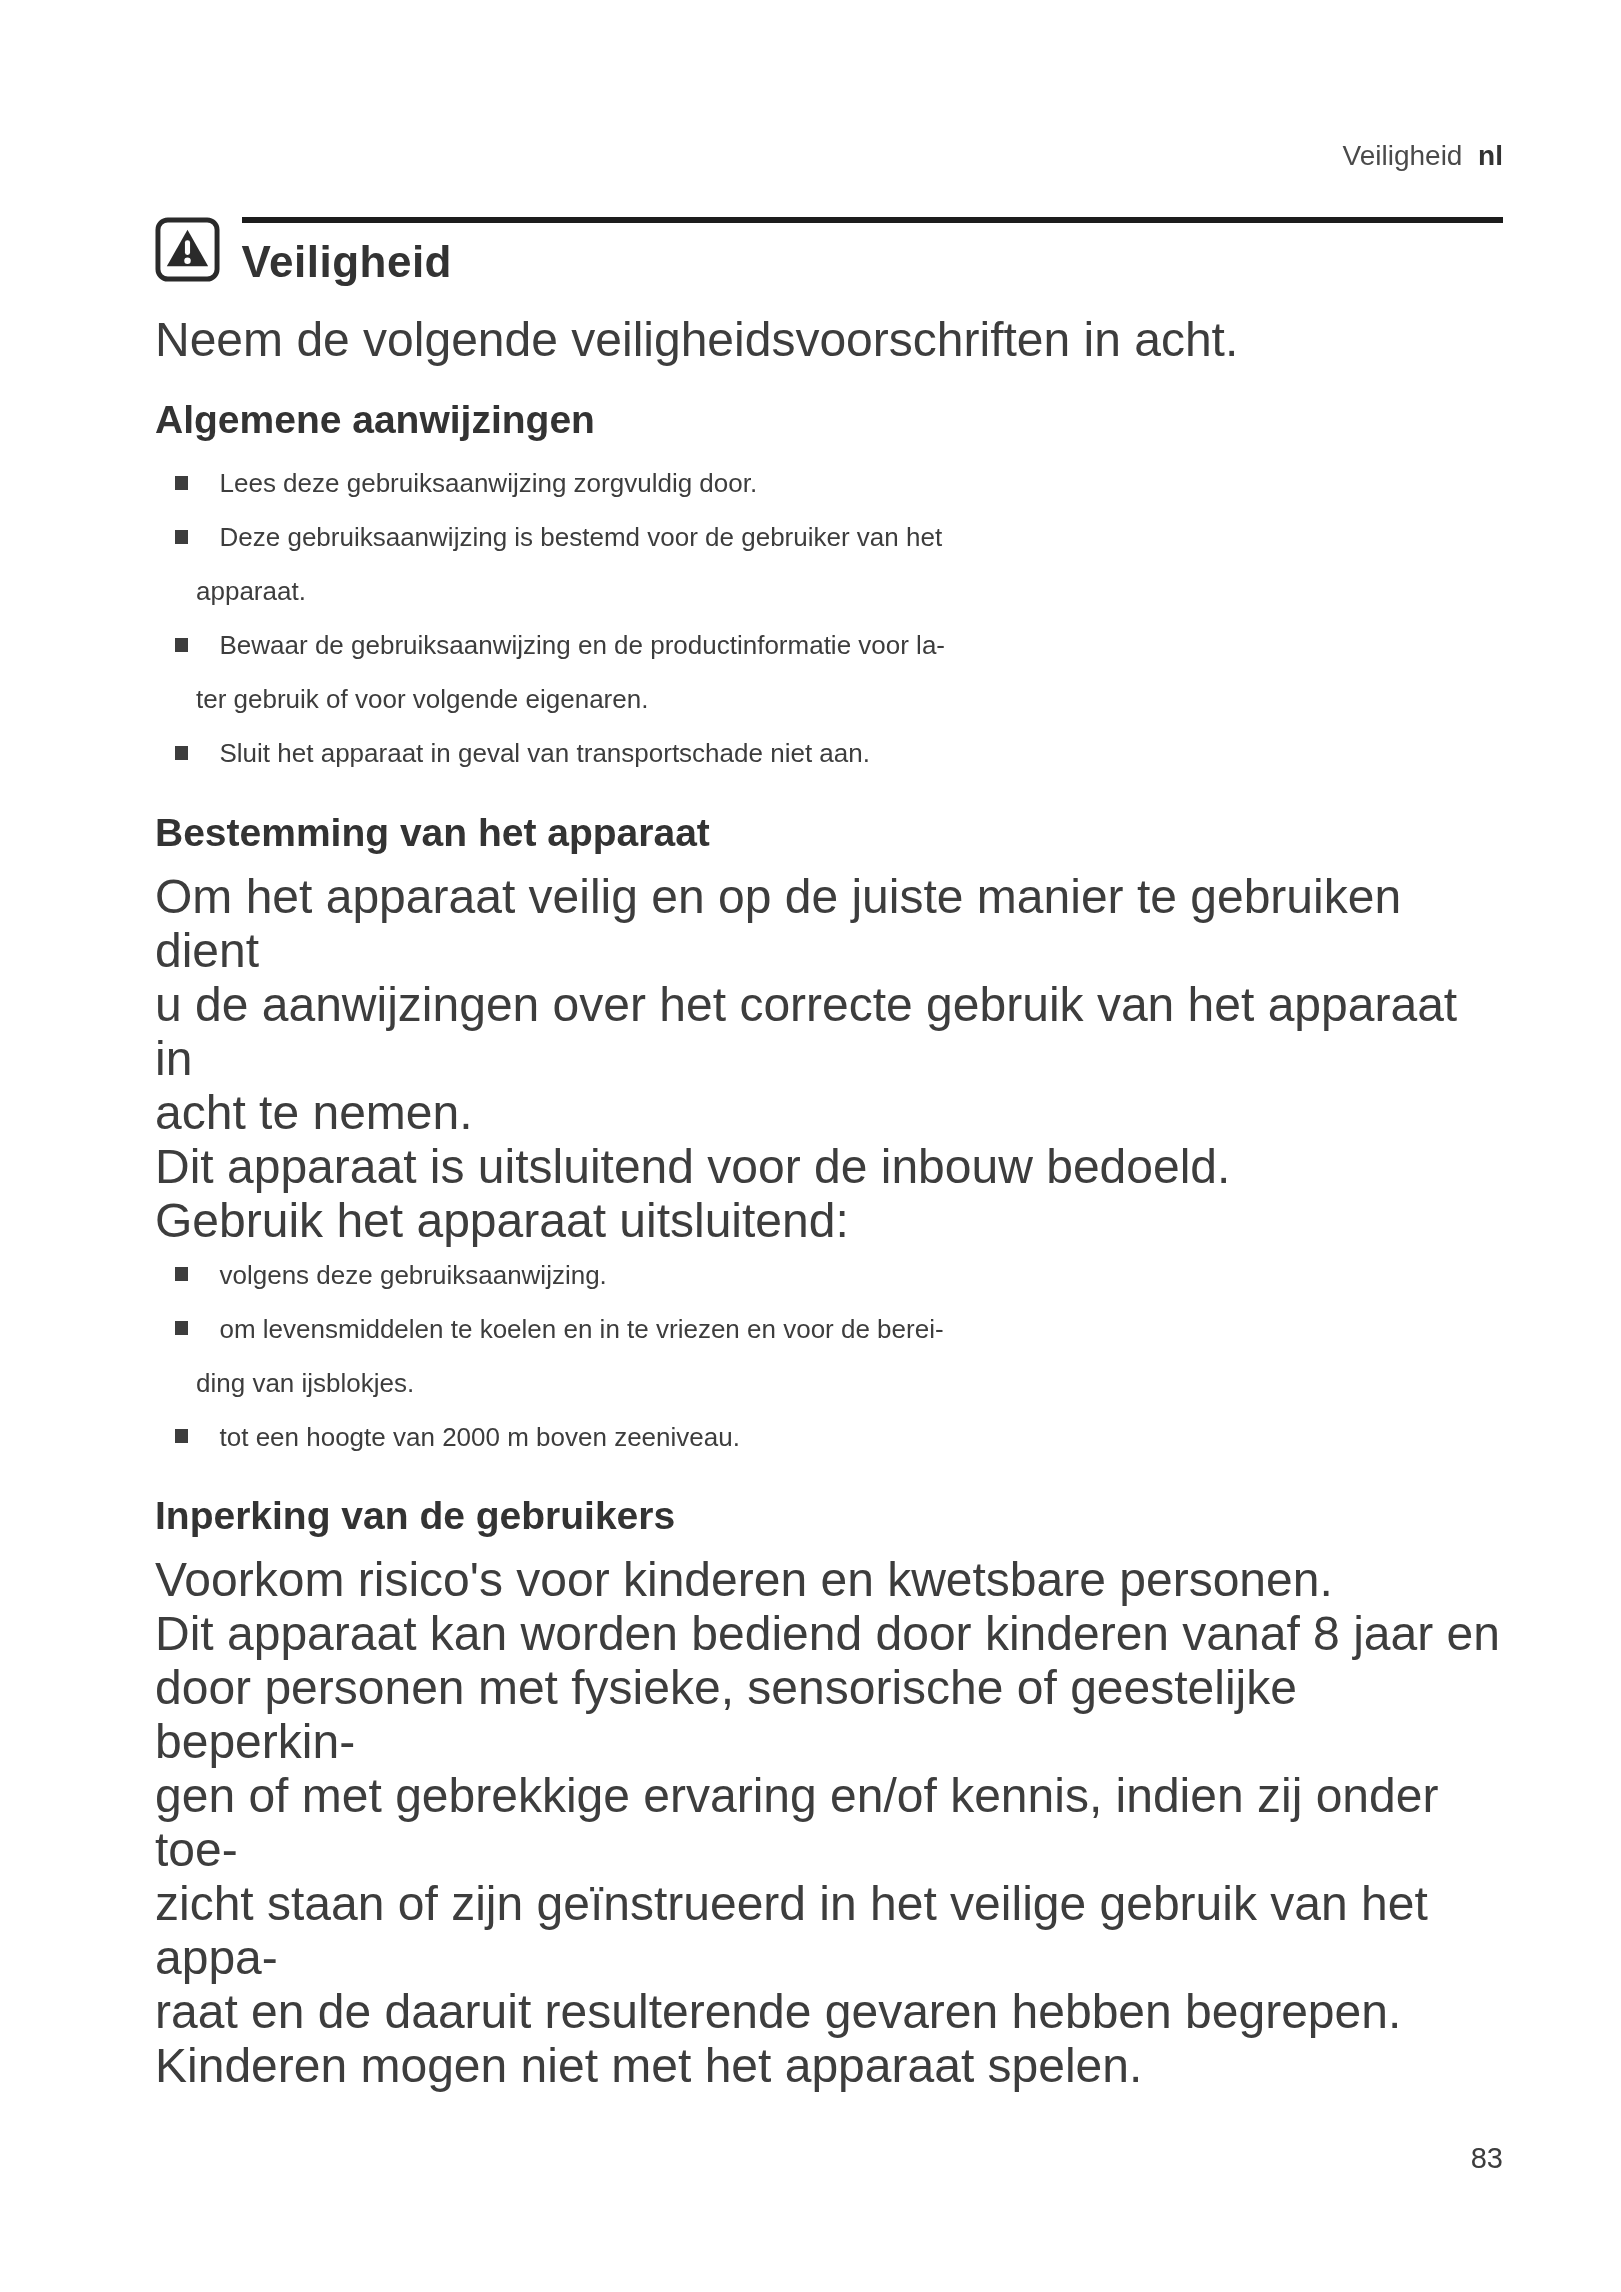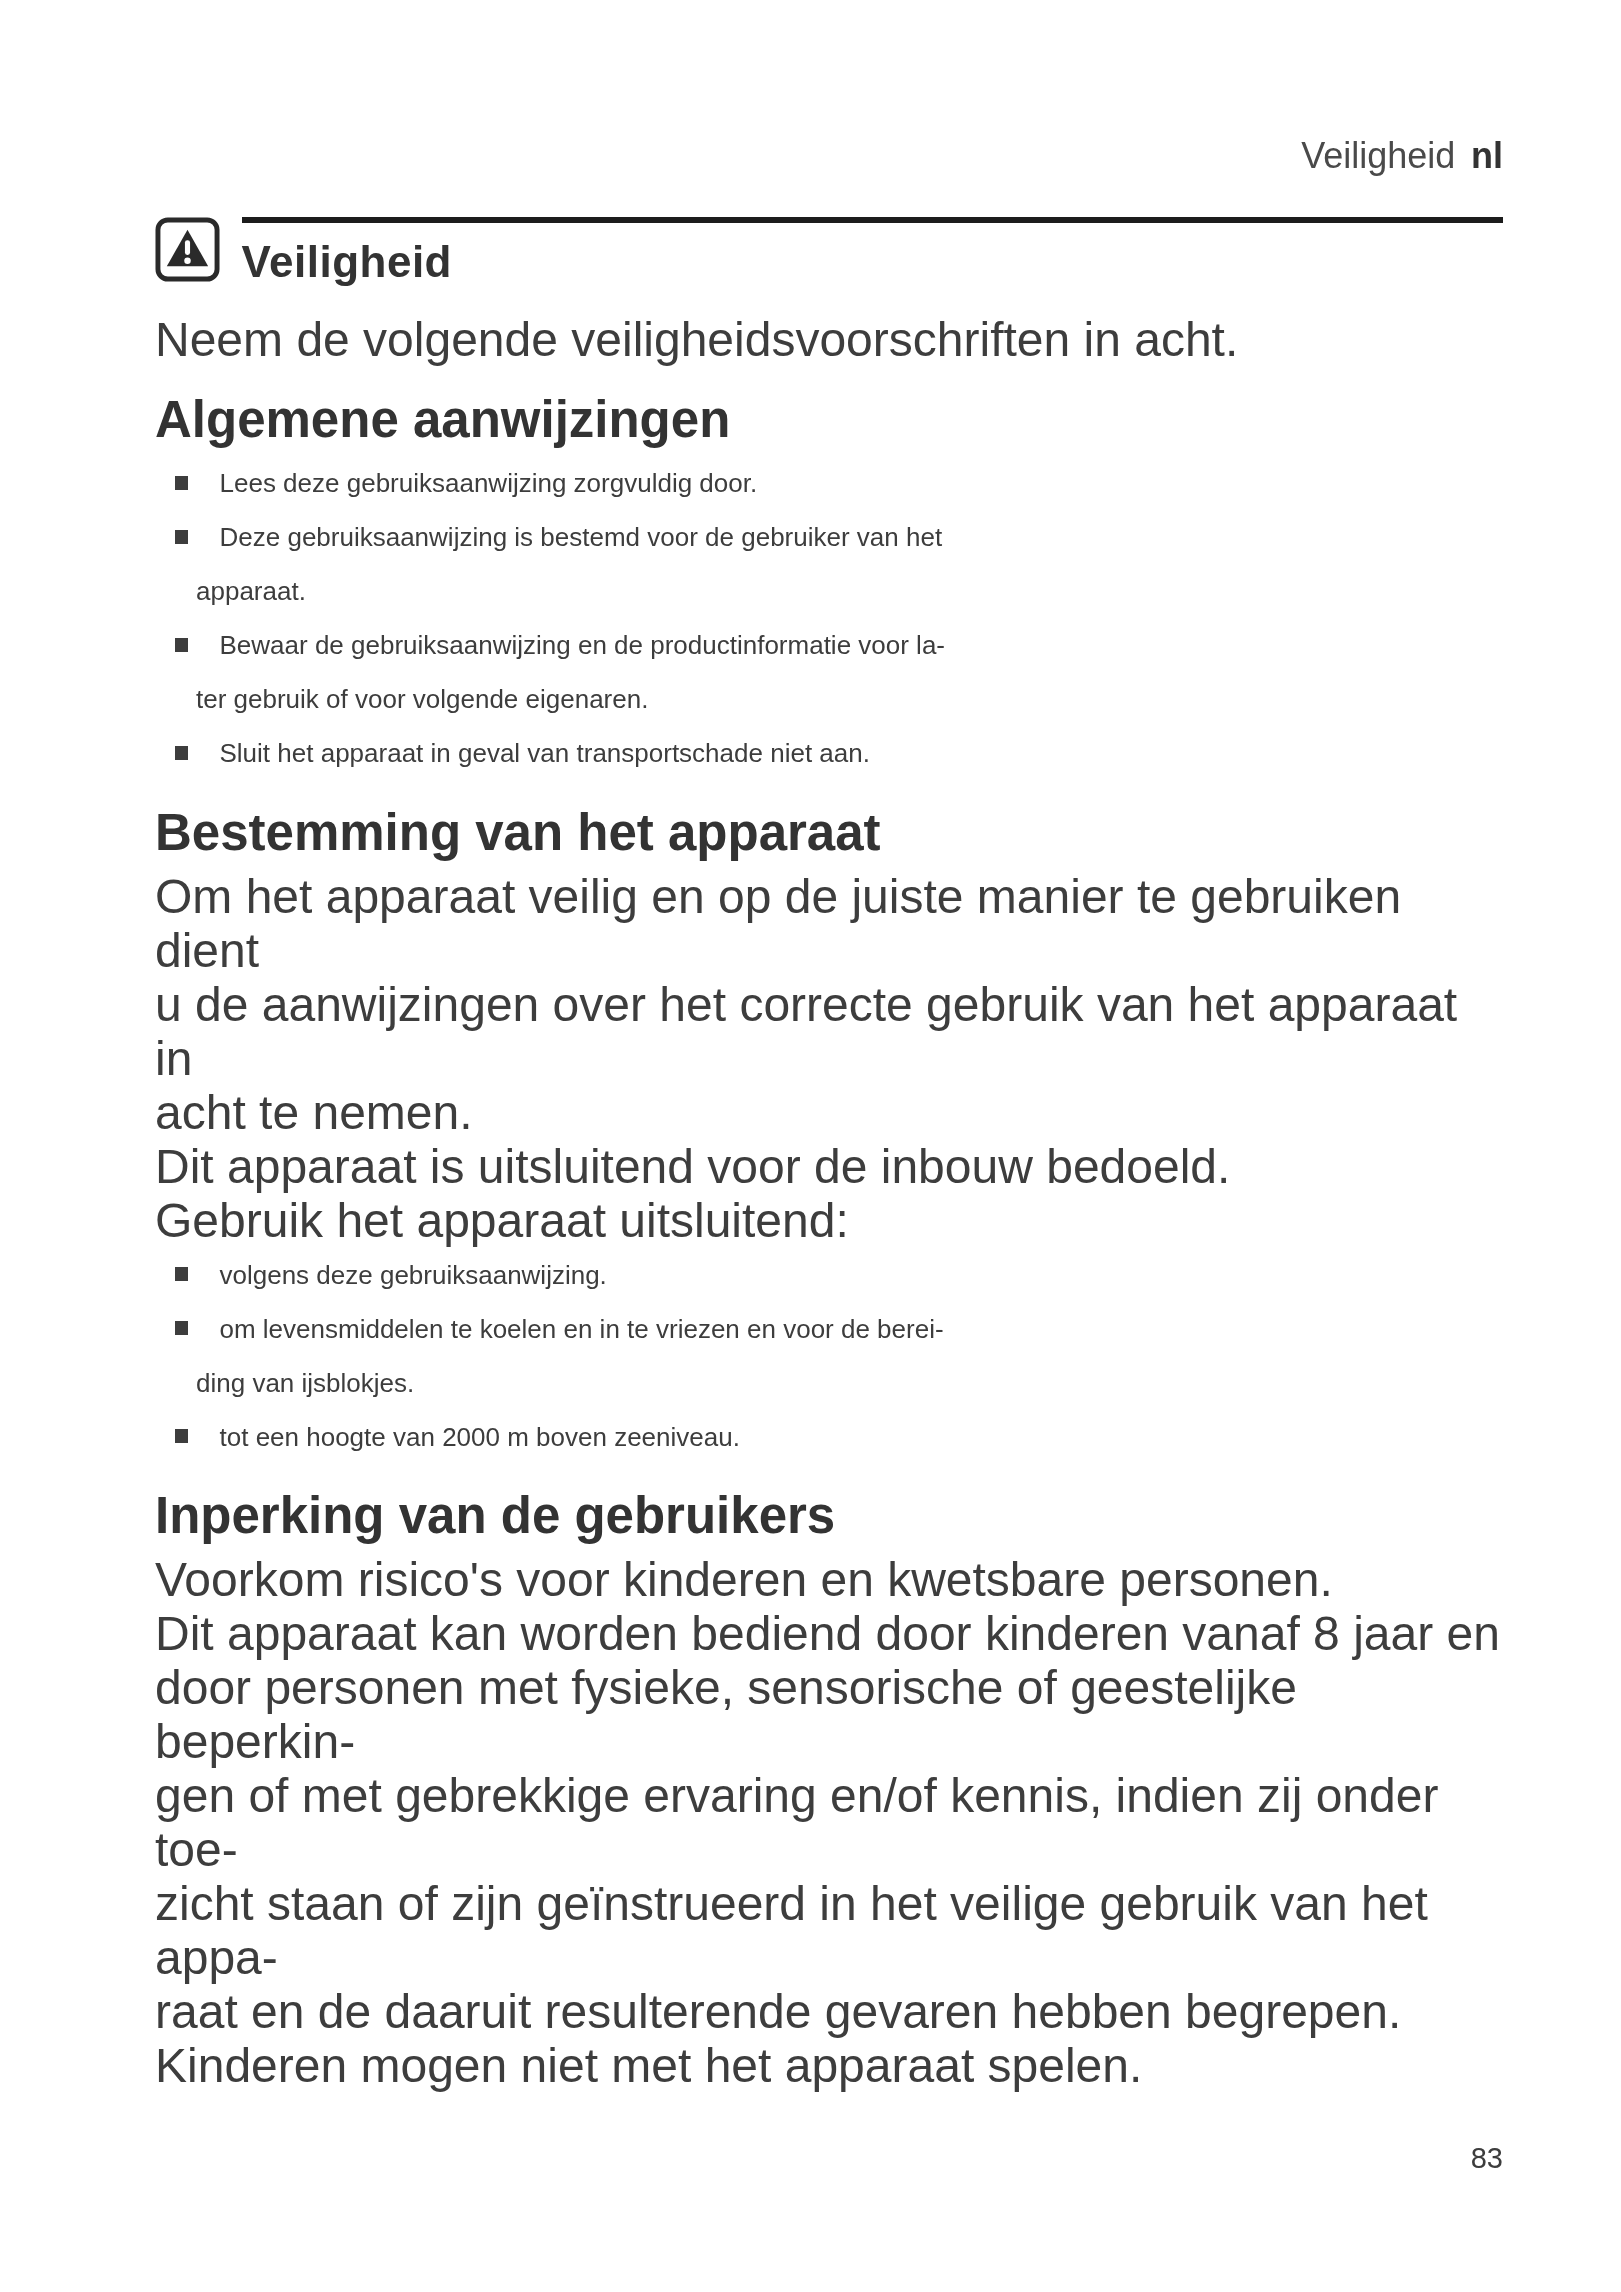--- a/index.html
+++ b/index.html
@@ -12,21 +12,21 @@
     color: #3d3d3d;
     overflow: hidden;
   }
   .page {
     position: absolute;
     inset: 0;
     padding: 139px 118px 0 155px;
   }
   .running-header {
     text-align: right;
-    font-size: 36px;
+    font-size: 28px;
     line-height: 33px;
     color: #4a4a4a;
   }
   .running-header .hdr-chapter { font-weight: normal; }
   .running-header .hdr-lang { font-weight: bold; color: #333333; margin-left: 15.7px; }
 
   .title-row {
     display: flex;
     align-items: flex-start;
     margin-top: 45px;
@@ -50,21 +50,21 @@
   }
 
   .body {
     font-size: 48px;
     line-height: 54px;
     white-space: pre-line;
   }
   .intro { margin-top: 27.4px; }
 
   h2 {
-    font-size: 51px;
+    font-size: 39px;
     line-height: 54px;
     font-weight: bold;
     color: #333333;
     margin: 25.5px 0 9.8px 0;
   }
 
   ul.bullets { list-style: none; }
   ul.bullets li {
     position: relative;
     padding-left: 41px;

